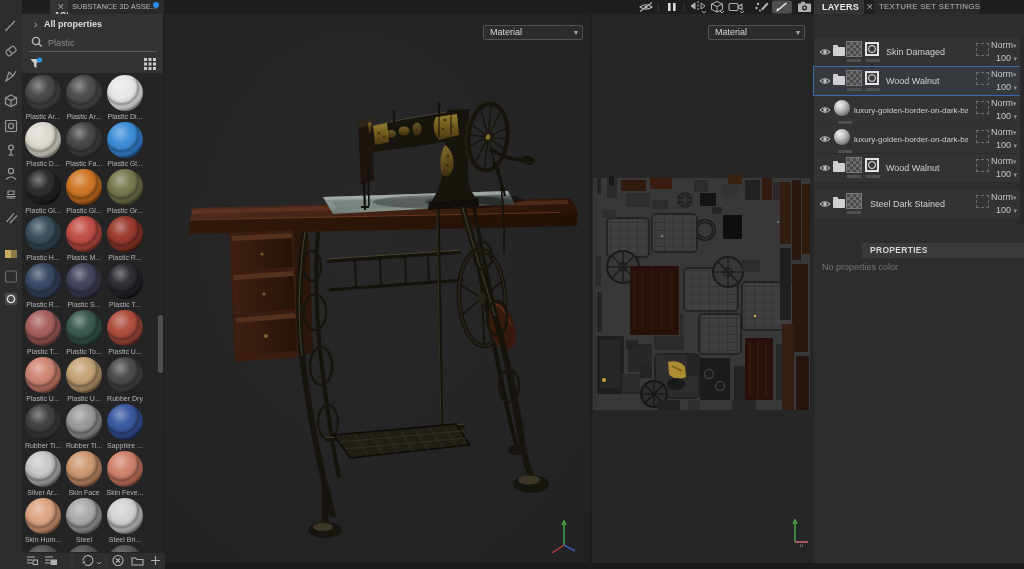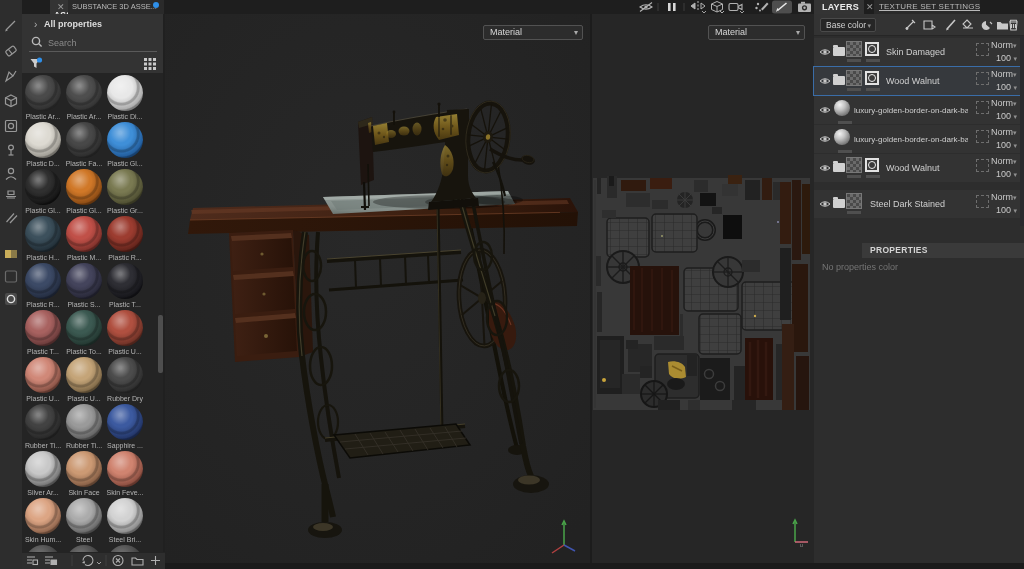--- a/index.html
+++ b/index.html
@@ -382,21 +382,21 @@
   </div>
   <div id="vdiv"></div>
 
   <div id="topbar">
     <div class="tab active" style="left:22px; width:44px; font-size:8.5px; padding:8px 4px;margin-left:28px;">ASSE...</div>
     <div class="abs" style="left:57px; top:2px; color:#9a9a9a; font-size:9px;">✕</div>
     <div class="tab" style="left:68px; width:96px; background:#2a2a2a; font-size:7.5px; padding:0 4px; letter-spacing:0;">SUBSTANCE 3D ASSE...</div>
     <div class="abs" style="left:153px; top:2px; width:6px; height:6px; border-radius:50%; background:#2f8fe8;"></div>
     <div class="tab active" style="left:814px; width:50px;">LAYERS</div>
     <div class="abs" style="left:866px; top:2px; color:#9a9a9a; font-size:9px;">✕</div>
-    <div class="tab" style="left:874px; width:106px; background:#2a2a2a; font-size:8px; padding:0 5px;text-decoration:underline;">TEXTURE SET SETTINGS</div>
+    <div class="tab" style="left:874px; width:106px; background:#2a2a2a; font-size:8px; padding:0 5px;">TEXTURE SET SETTINGS</div>
     <svg class="abs" style="left:630px; top:0;" width="190" height="14" viewBox="0 0 190 14" id="tbicons">
       <g stroke="#b2b2b2" fill="none" stroke-width="1.1">
         <path d="M10,7 Q16,2.5 22,7 Q16,11.5 10,7 Z"></path>
         <circle cx="16" cy="7" r="1.6" fill="#b2b2b2" stroke="none"></circle>
         <line x1="10" y1="11.5" x2="22" y2="2.5"></line>
       </g>
       <line x1="28" y1="3" x2="28" y2="11" stroke="#3d3d3d"></line>
       <rect x="38" y="3" width="2.6" height="8" fill="#d8d8d8"></rect>
       <rect x="43" y="3" width="2.6" height="8" fill="#d8d8d8"></rect>
       <line x1="54" y1="3" x2="54" y2="11" stroke="#3d3d3d"></line>
@@ -468,21 +468,21 @@
     </g>
   </svg></div>
 
   <div id="assets">
     <div class="abs" style="left:12px; top:5px; color:#b0b0b0; font-size:10px;">›</div>
     <div class="abs" style="left:22px; top:5px; color:#dedede; font-size:9px; font-weight:bold;">All properties</div>
     <svg class="abs" style="left:9px; top:22px;" width="12" height="12" viewBox="0 0 12 12">
       <circle cx="5" cy="5" r="3.6" fill="none" stroke="#b9b9b9" stroke-width="1.4"></circle>
       <line x1="7.8" y1="7.8" x2="10.6" y2="10.6" stroke="#b9b9b9" stroke-width="1.4"></line>
     </svg>
-    <div class="abs" style="left:26px; top:24px; color:#8a8a8a; font-size:9px;">Search</div>
+    <div class="abs" style="left:26px; top:24px; color:#8a8a8a; font-size:9px;">Plastic</div>
     <div class="abs" style="left:7px; top:37px; width:128px; height:1px; background:#5a5a5a;"></div>
     <svg class="abs" style="left:7px; top:43px;" width="14" height="14" viewBox="0 0 14 14">
       <path d="M1.5 2 L11 2 L7.5 6.5 L7.5 11 L5 9.5 L5 6.5 Z" fill="#cccccc"></path>
       <circle cx="10.5" cy="3" r="2.6" fill="#2f8fe8"></circle>
     </svg>
     <svg class="abs" style="left:122px; top:44px;" width="12" height="12" viewBox="0 0 12 12">
       <g fill="#c9c9c9">
           <rect x="0" y="0" width="3" height="3"></rect>
           <rect x="4.5" y="0" width="3" height="3"></rect>
           <rect x="9" y="0" width="3" height="3"></rect>
@@ -574,40 +574,20 @@
         <line x1="84" y1="2" x2="84" y2="13" stroke="#3e3e3e"></line>
         <circle cx="96" cy="7.5" r="5"></circle>
             <path d="M94,5.5 l4,4 M98,5.5 l-4,4"></path>
         <path d="M110,5 h3.5 l1.5,1.5 h6 v5.5 h-11 Z"></path>
         <path d="M129,7.5 h9 M133.5,3 v9"></path>
       </g>
     </svg></div>
   </div>
 
   <div id="rpanel">
-    <div id="ltools">
-      <div id="basecolor">Base color <span style="position:absolute; right:4px; top:1px;" class="chv">▾</span></div>
-      <svg class="abs" style="left:88px; top:3px;" width="118" height="16" viewBox="0 0 118 16" id="ltoolicons">
-        <g stroke="#c8c8c8" fill="none" stroke-width="1.1">
-          <path d="M4,12 L12,4 M10,3 l3,3"></path>
-          <circle cx="5" cy="11.5" r="1.4" fill="#c8c8c8" stroke="none"></circle>
-          <path d="M22,4 h8 v8 h-8 Z M30,8 l3,2 l-3,2"></path>
-          <line x1="45" y1="12" x2="53" y2="3" stroke-width="1.6"></line>
-          <path d="M44,13.5 l2.8,-1.2 l-1.7,-1.7 Z" fill="#c8c8c8" stroke="none"></path>
-          <path d="M65,3 l4,4 l-4,4 l-4,-4 Z M61,11 h10"></path>
-          <path d="M84,4 a4.5,4.5 0 1 0 4,7 l-4,-3.5 Z" fill="#c8c8c8" stroke="none"></path>
-          <path d="M88,5 l2,2"></path>
-          <path d="M95,5 h3.5 l1.5,1.5 h6 v6 h-11 Z" fill="#c8c8c8" stroke="none"></path>
-        </g>
-        <g stroke="#c8c8c8" fill="none" stroke-width="1.1">
-          <path d="M108,5 h7 l-0.8,8 h-5.4 Z"></path>
-          <path d="M108,5 l0.6,-1.8 h5.8 L115,5 M109.5,7 v4 M111.5,7 v4 M113.5,7 v4"></path>
-        </g>
-      </svg>
-    </div>
     <div id="lrows">
         <div class="lrow" style="top:24px; ">
           <svg class="eye" viewBox="0 0 12 12">
             <path d="M1 6 Q6 1.5 11 6 Q6 10.5 1 6 Z" fill="none" stroke="#c9c9c9" stroke-width="1"></path>
             <circle cx="6" cy="6" r="1.7" fill="#c9c9c9"></circle>
           </svg>
           <div class="folder"></div>
           <div class="thumb"></div>
           <div class="tbar" style="left:33px; top:21px;"></div>
           <div class="paint"></div>

